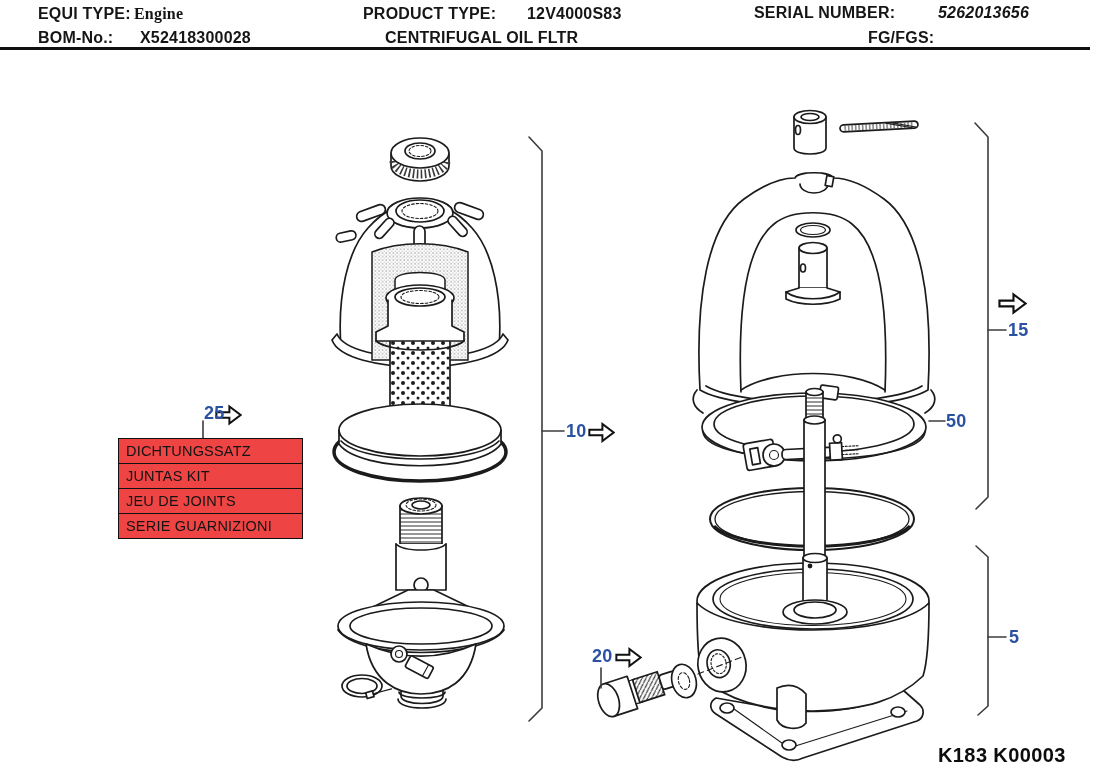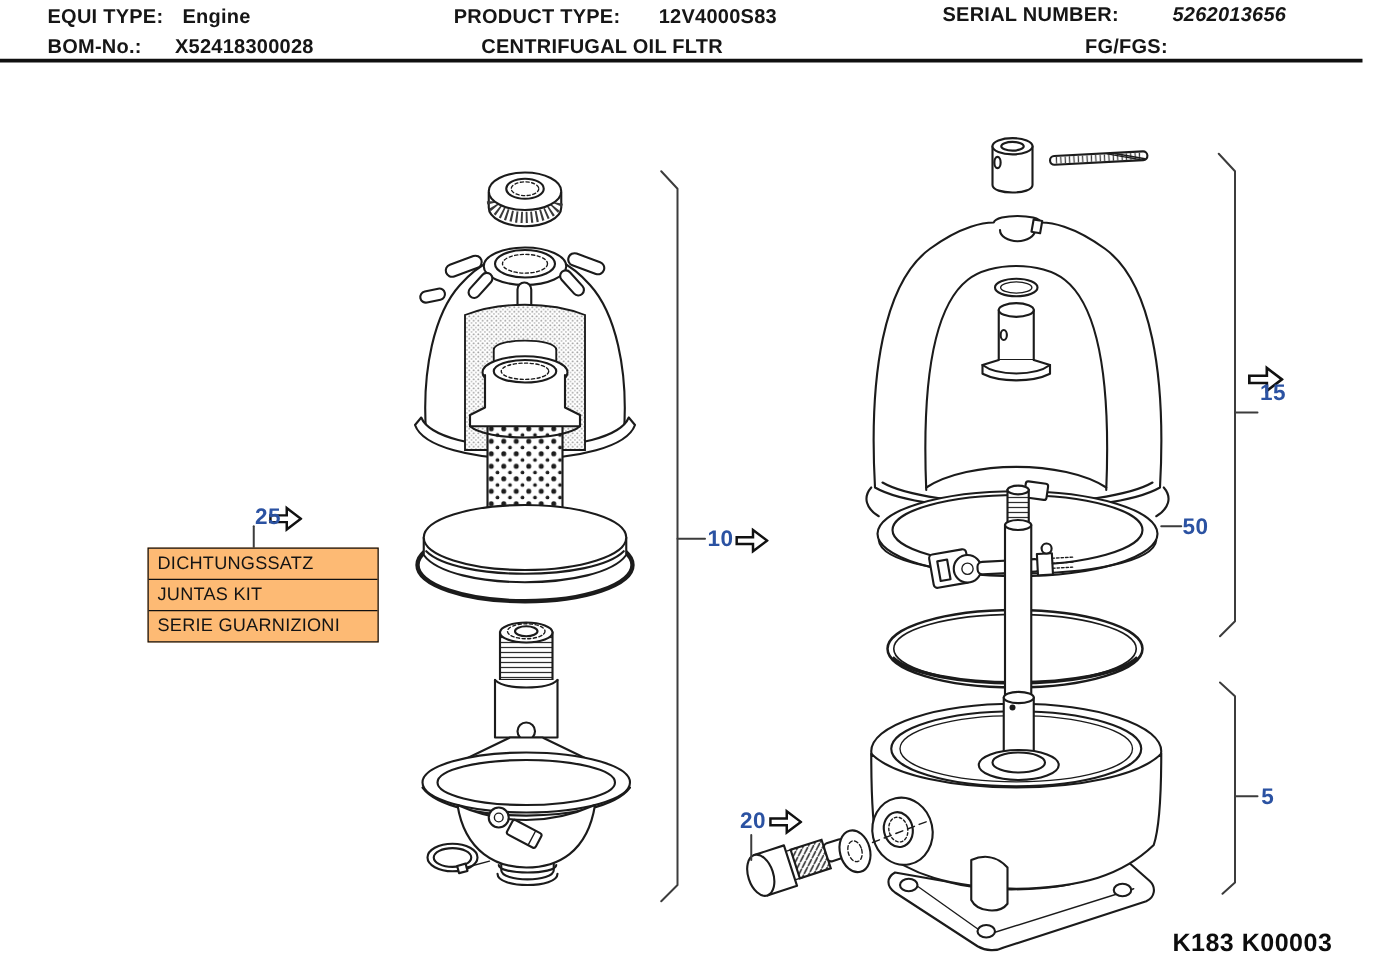--- a/index.html
+++ b/index.html
@@ -7,21 +7,21 @@
     position:relative; width:1090px; height:772px; background:#ffffff;
     font-family:"Liberation Sans", sans-serif; overflow:hidden; color:#111;
   }
   .abs { position:absolute; white-space:nowrap; }
   .htxt { font-weight:bold; font-size:16px; color:#161616; letter-spacing:0.2px; }
   .rule { position:absolute; left:0; top:47px; width:1098px; height:3px; background:#101010; }
   .art  { position:absolute; left:0; top:0; width:1098px; height:772px; }
   .co   { position:absolute; color:#2b52a2; font-weight:bold; font-size:18px; letter-spacing:0.3px; }
   .gtable {
     position:absolute; left:118px; top:438px; width:183px;
-    border:1.7px solid #101010; background:#fdba74;
+    border:1.7px solid #101010; background:#ef4444;
   }
   .grow {
     height:24px; line-height:24px; padding-left:7px;
     border-bottom:1.7px solid #101010;
     font-size:14.5px; color:#141414; letter-spacing:0.2px;
   }
   .grow:last-child { border-bottom:none; }
   .figcode { position:absolute; left:938px; top:744px; font-weight:bold; font-size:20px; letter-spacing:0.4px; color:#0d0d0d; }
   svg .ln { fill:none; stroke:#1b1b1b; stroke-width:1.7; stroke-linecap:round; stroke-linejoin:round; }
   svg .fw { fill:#ffffff; stroke:#1b1b1b; stroke-width:1.7; stroke-linecap:round; stroke-linejoin:round; }
@@ -247,40 +247,41 @@
     <path class="bk" d="M601,668 V688"></path>
 
     <use href="#arrow-sym" x="215" y="404" width="27" height="22"></use>
     <use href="#arrow-sym" x="588" y="422" width="27" height="21"></use>
     <use href="#arrow-sym" x="998" y="292" width="29" height="23"></use>
     <use href="#arrow-sym" x="615" y="646" width="27" height="23"></use>
   </svg>
 
   <div>
     <span class="abs htxt" style="left:38px;  top:5px;">EQUI TYPE:</span>
-    <span class="abs htxt" style="left:146px; top:5px;">Engine</span>
+    <span class="abs htxt" style="left:134px; top:5px;font-family:Liberation Serif, serif;">Engine</span>
     <span class="abs htxt" style="left:363px; top:5px;">PRODUCT TYPE:</span>
     <span class="abs htxt" style="left:527px; top:5px;">12V4000S83</span>
     <span class="abs htxt" style="left:754px; top:4px;">SERIAL NUMBER:</span>
     <span class="abs htxt" style="left:938px; top:4px;font-style:italic;">5262013656</span>
     <span class="abs htxt" style="left:38px;  top:29px;text-align:right;">BOM-No.:</span>
     <span class="abs htxt" style="left:140px; top:29px;">X52418300028</span>
     <span class="abs htxt" style="left:385px; top:29px;">CENTRIFUGAL OIL FLTR</span>
     <span class="abs htxt" style="left:868px; top:29px;">FG/FGS:</span>
     <div class="rule"></div>
   </div>
 
   <div class="gtable">
     <div class="grow">DICHTUNGSSATZ</div>
     <div class="grow">JUNTAS KIT</div>
+    <div class="grow">JEU DE JOINTS</div>
     <div class="grow">SERIE GUARNIZIONI</div>
   </div>
 
   <span class="co" style="left:204px;  top:403px;">25</span>
   <span class="co" style="left:566px;  top:421px;">10</span>
-  <span class="co" style="left:1008px; top:304px;">15</span>
+  <span class="co" style="left:1008px; top:320px;">15</span>
   <span class="co" style="left:946px;  top:411px;">50</span>
   <span class="co" style="left:1009px; top:627px;">5</span>
   <span class="co" style="left:592px;  top:646px;">20</span>
 
   <span class="figcode">K183 K00003</span>
 
 </div>
 
 </body></html>

